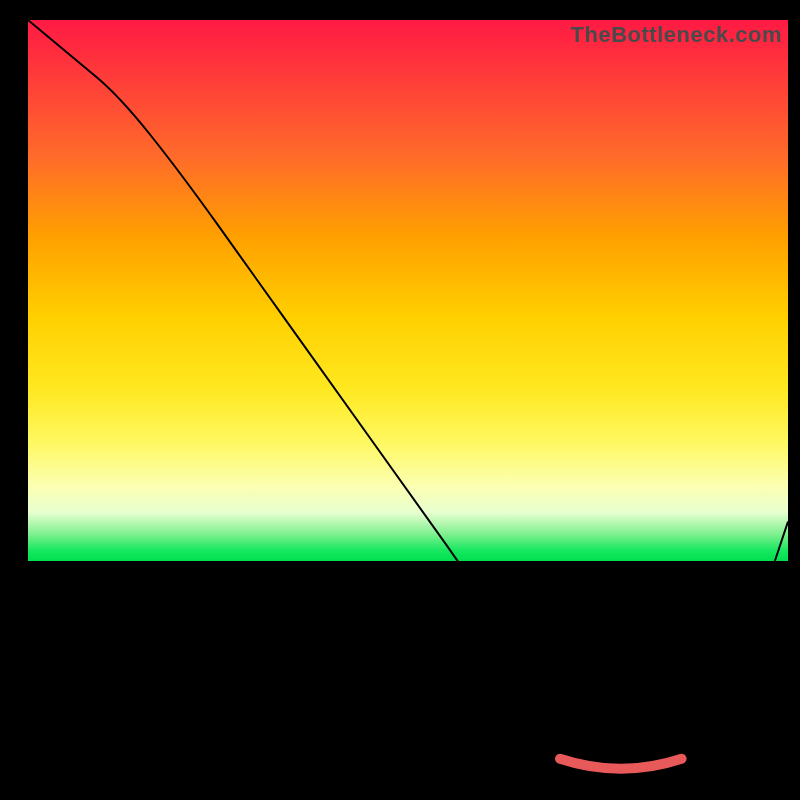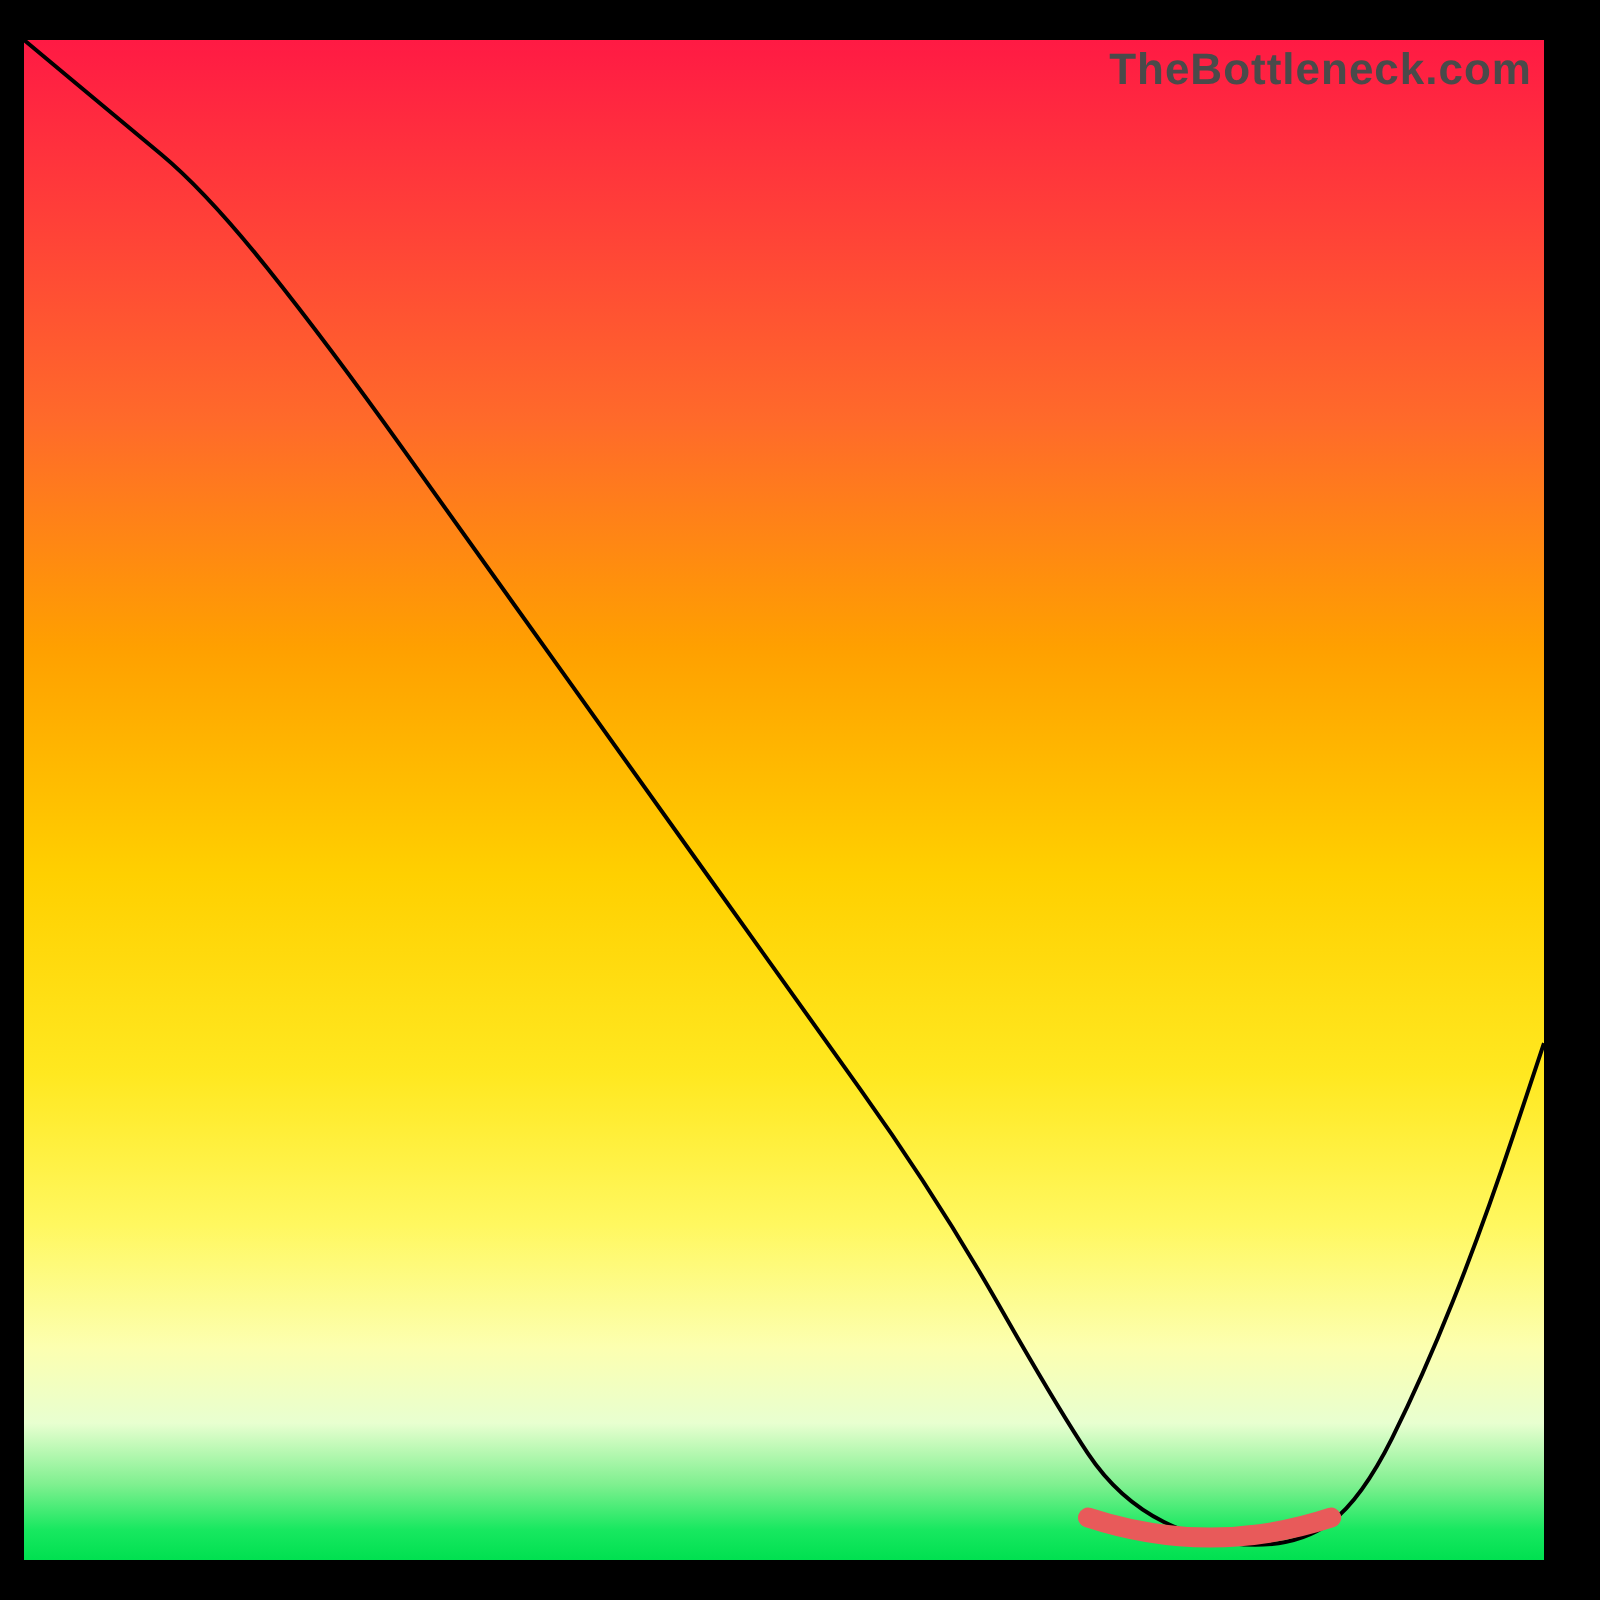--- a/index.html
+++ b/index.html
@@ -5,24 +5,24 @@
   * { margin: 0; padding: 0; box-sizing: border-box; }
   html, body { width: 800px; height: 800px; overflow: hidden; background: #000; }
   .frame {
     position: relative;
     width: 800px;
     height: 800px;
     background: #000;
   }
   .plot-area {
     position: absolute;
-    left: 12px;
+    left: 28px;
     top: 20px;
     width: 760px;
-    height: 760px;
+    height: 541px;
     background: linear-gradient(to bottom,
       #ff1a44 0%,
       #ff3a3a 10%,
       #ff6a2a 25%,
       #ffa000 40%,
       #ffd000 55%,
       #ffe820 68%,
       #fff860 78%,
       #fcffb0 86%,
       #e8ffd0 91%,

